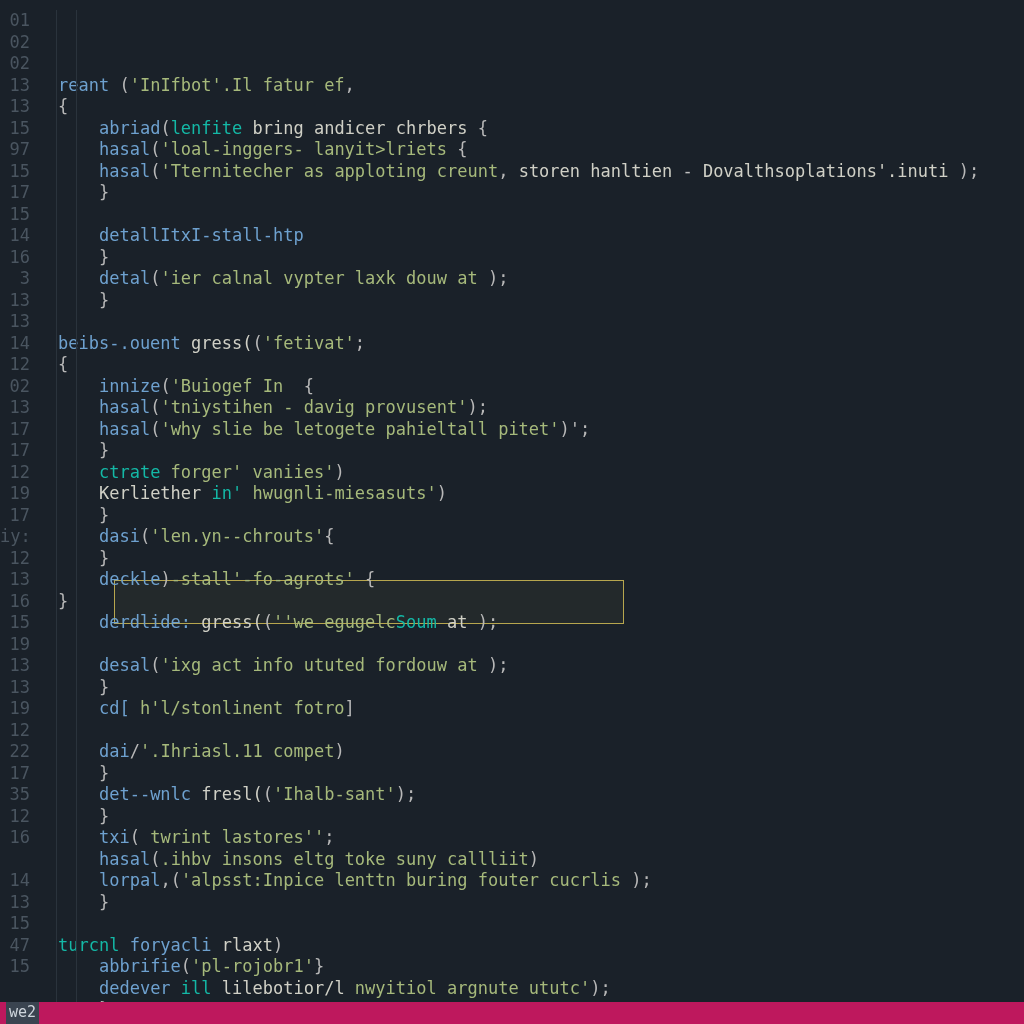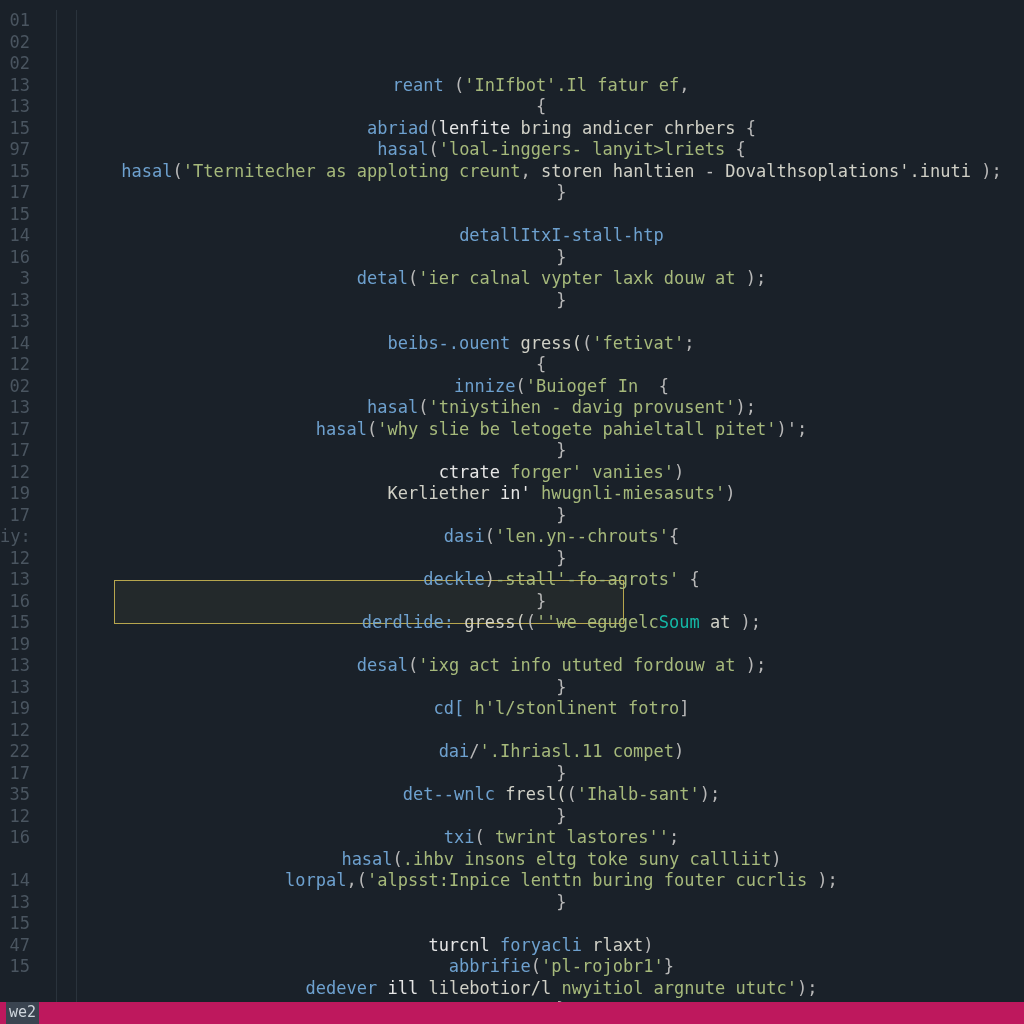--- a/index.html
+++ b/index.html
@@ -27,28 +27,27 @@
     user-select: none;
     position: relative;
   }
   .gutter .ln {
     height: 21.5px;
   }
   .code {
     flex: 1;
     position: relative;
     white-space: pre;
-    text-align: center;
   }
   .code .line {
     height: 21.5px;
     padding-left: 20px;
     position: relative;
   }
-  .tok-kw    { color: #e5e5e5; }   
+  .tok-kw    { color: #14b8a6; }   
   .tok-fn    { color: #6ea1cf; }   
   .tok-ident { color: #d0d0c6; }
   .tok-str   { color: #a6b97b; }   
   .tok-param { color: #14b8a6; }   
   .tok-punc  { color: #b8b8b8; }
   .tok-op    { color: #c0c0c0; }
   .sel-box {
     position: absolute;
     border: 1px solid #b7a64e;
     background: rgba(183,166,78,0.06);

